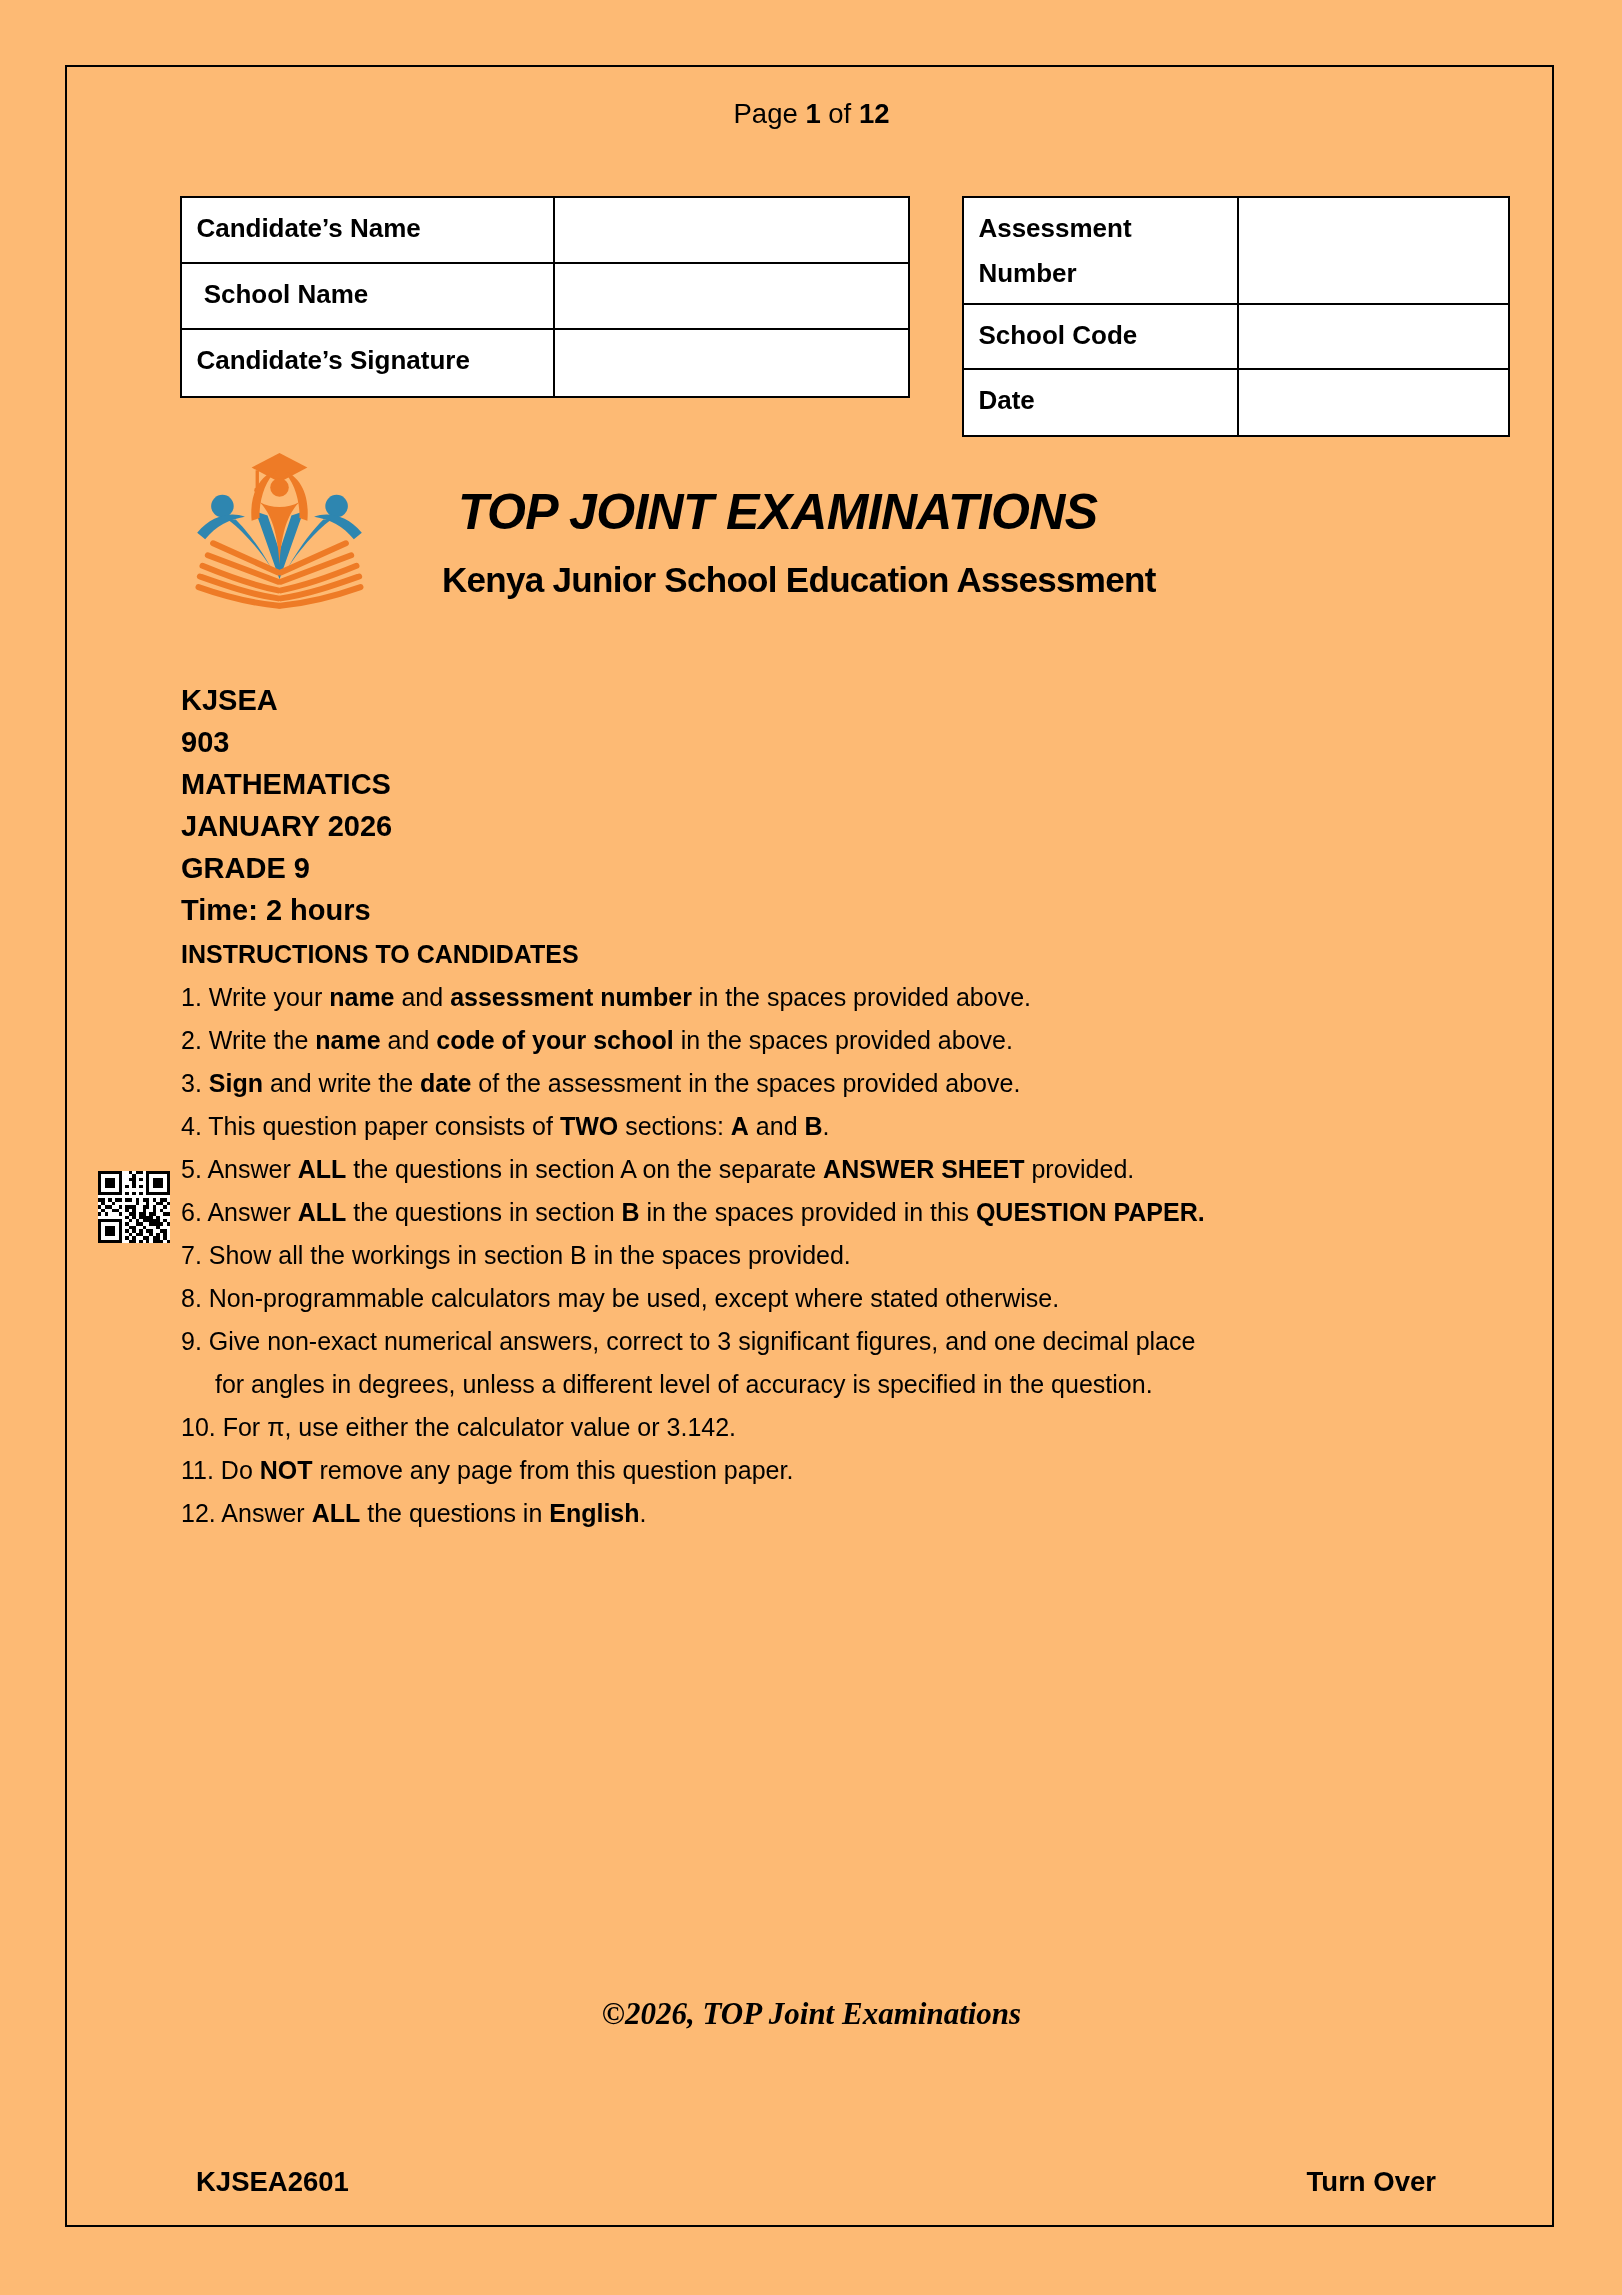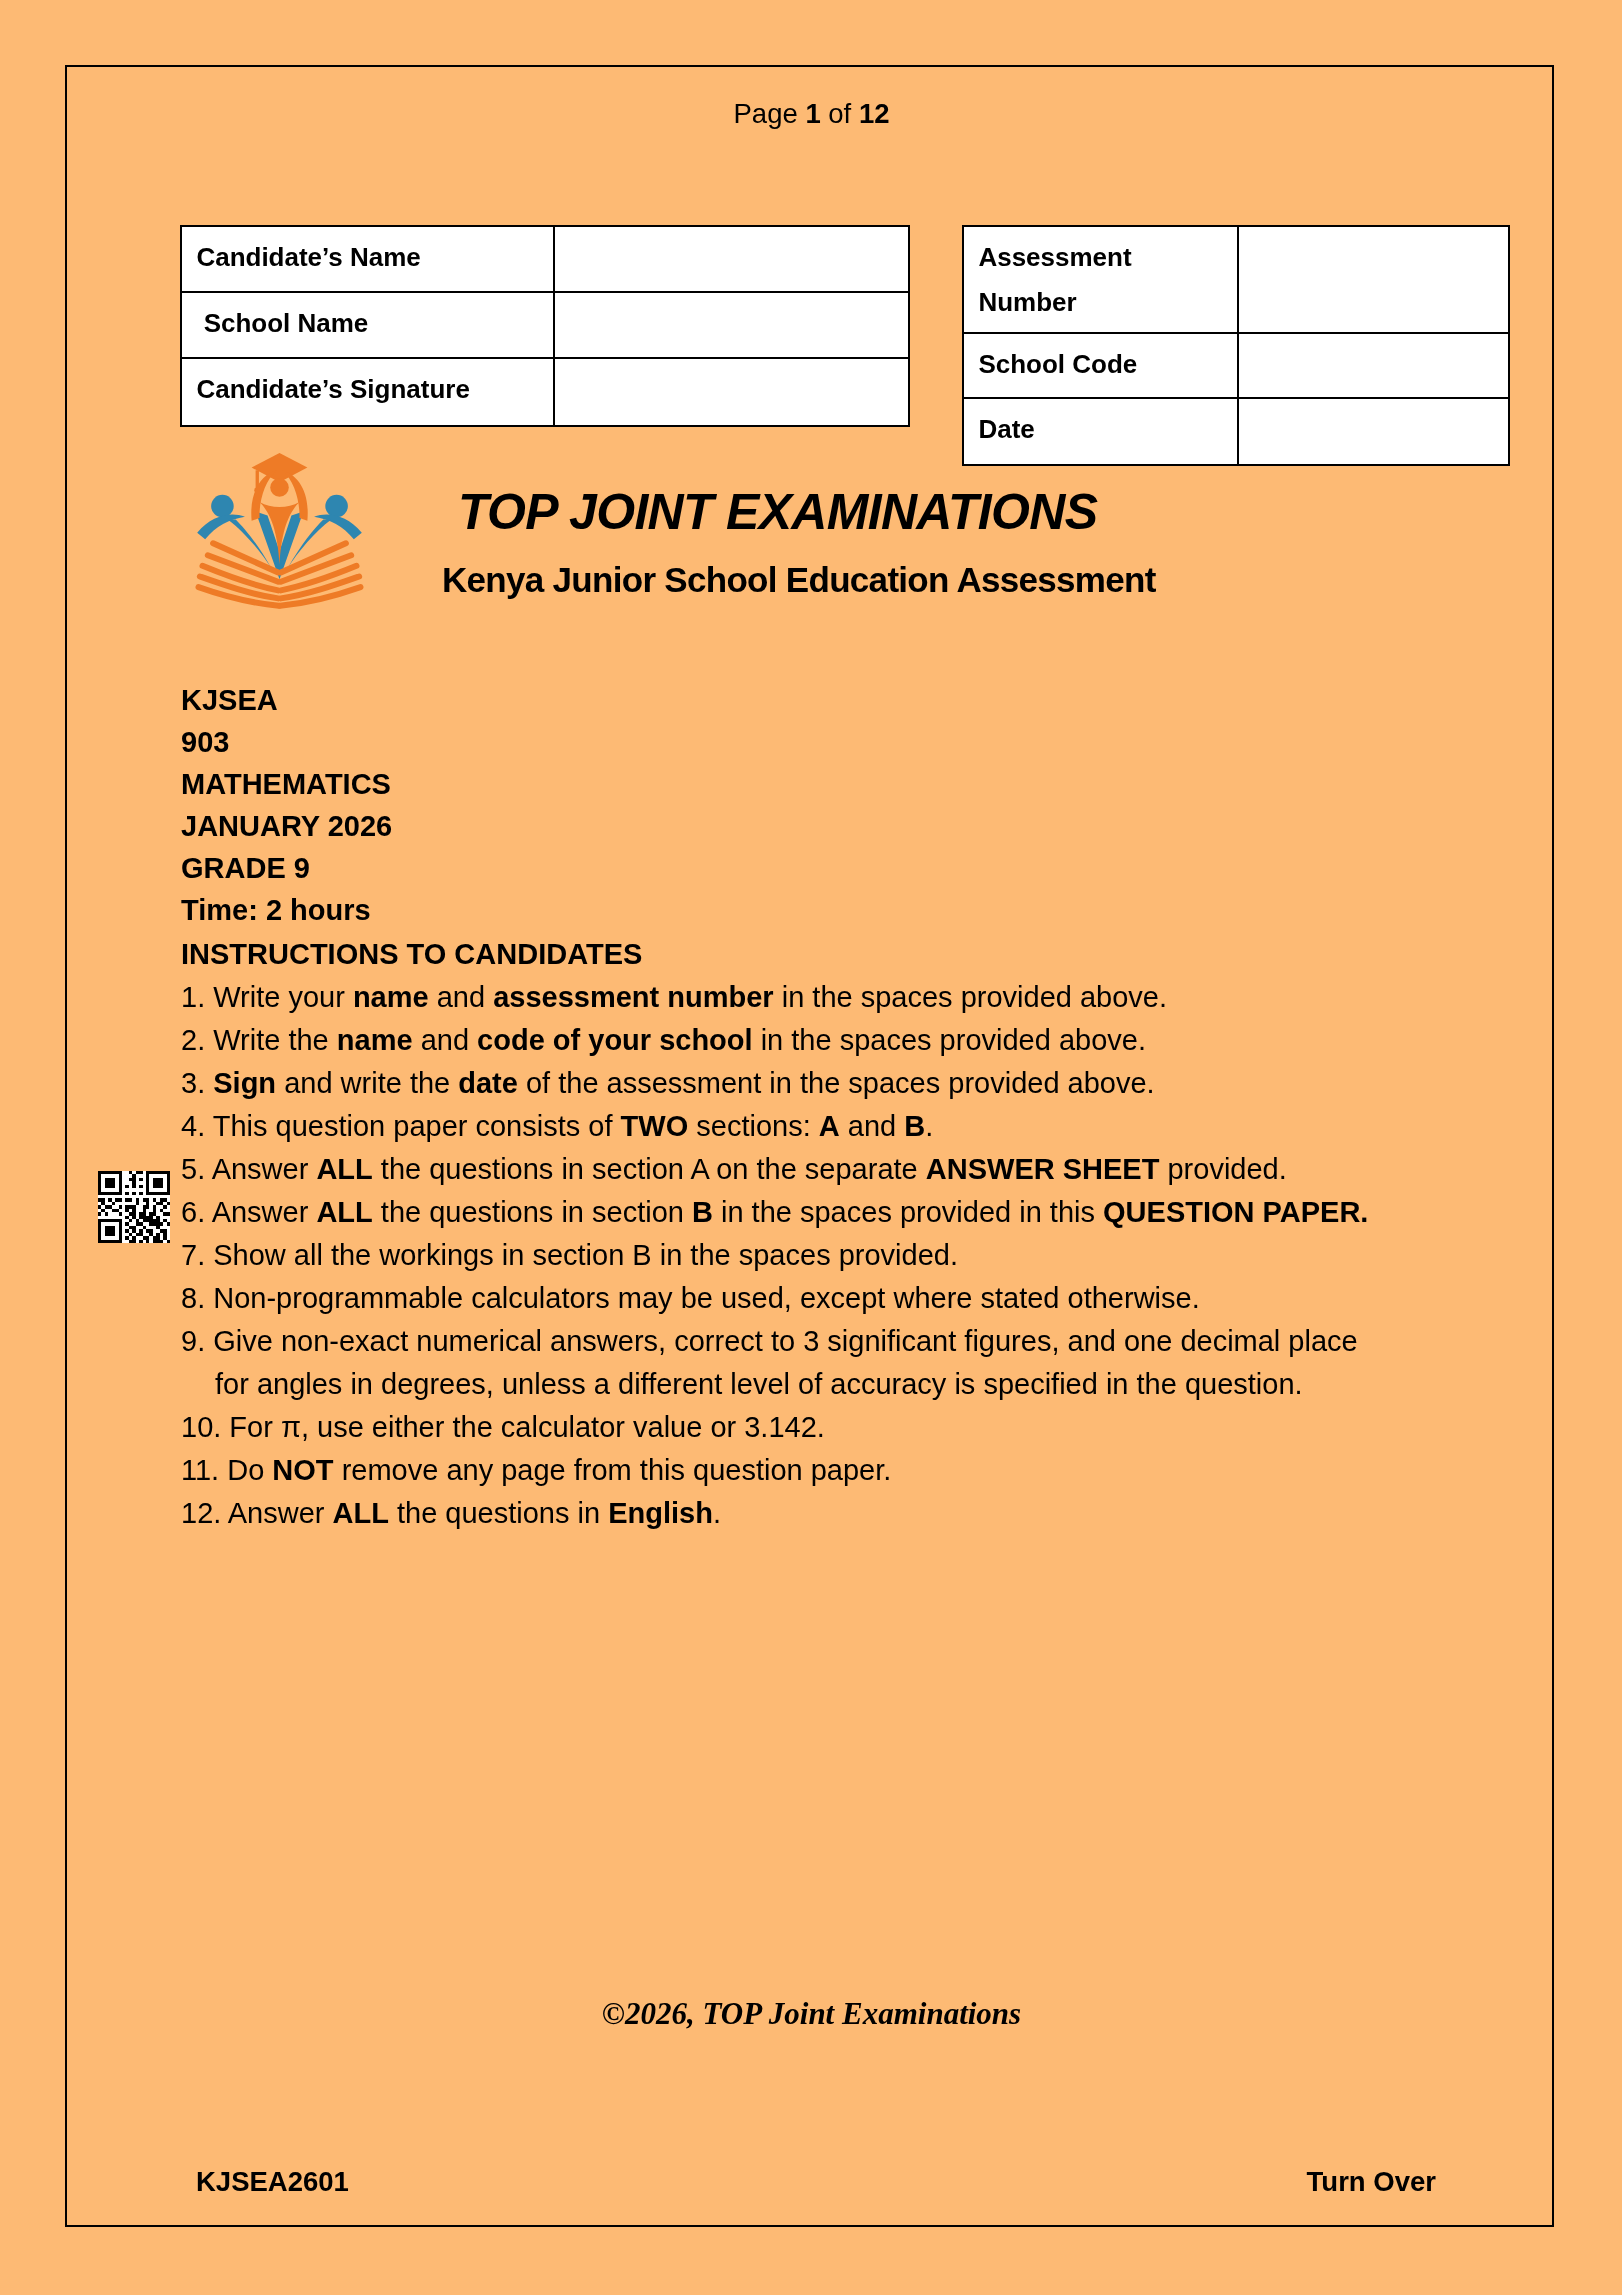--- a/index.html
+++ b/index.html
@@ -3,41 +3,41 @@
 <meta charset="utf-8">
 <style>
   html,body{margin:0;padding:0;background:#fff;}
   .page{position:relative;width:1623px;height:2295px;background:#fdba74;
         font-family:"Liberation Sans",sans-serif;color:#000;overflow:hidden;}
   .page-border{position:absolute;left:65px;top:65px;width:1489px;height:2162px;
         border:2px solid #000;box-sizing:border-box;}
   .page-num{position:absolute;left:0;top:98px;width:100%;text-align:center;font-size:27.5px;}
   b{font-weight:bold;}
 
-  .tbl{position:absolute;border:2px solid #000;box-sizing:border-box;background:#fff;margin-top:29px;}
+  .tbl{position:absolute;border:2px solid #000;box-sizing:border-box;background:#fff;}
   .candidate-tbl{left:180px;top:196px;width:730px;}
   .admin-tbl{left:962px;top:196px;width:548px;}
   .trow{display:flex;border-bottom:2px solid #000;box-sizing:border-box;}
   .trow:last-child{border-bottom:none;}
   .tlabel{border-right:2px solid #000;box-sizing:border-box;font-weight:bold;font-size:26px;
         padding:7.9px 11.8px 0 14.4px;white-space:pre-wrap;line-height:1.75;}
   .tvalue{flex:1;}
   .candidate-tbl .tlabel{width:373px;}
   .candidate-tbl .trow{height:66px;}
   .admin-tbl .tlabel{width:275px;}
   .admin-tbl .trow-tall{height:107px;}
   .admin-tbl .trow-short{height:65px;}
 
   .logo{position:absolute;left:193px;top:453px;width:173px;height:156px;}
   .org-title{position:absolute;left:458px;top:483px;font-size:50px;font-weight:bold;letter-spacing:-0.7px;font-style:italic;}
   .org-subtitle{position:absolute;left:442px;top:560px;font-size:35px;font-weight:bold;letter-spacing:-0.7px;}
 
   .exam-block{position:absolute;left:181px;top:635px;font-size:29px;font-weight:bold;line-height:42px;margin-top:44px;}
 
-  .instructions{position:absolute;left:181px;top:932px;font-size:29px;line-height:43px;}
+  .instructions{position:absolute;left:181px;top:932px;font-size:25px;line-height:43px;}
   .instr-heading{font-weight:bold;line-height:44px;}
   .instr-line{white-space:nowrap;}
   .instr-line.indent{padding-left:34px;}
 
   .qr{position:absolute;left:98px;top:1171px;width:72px;height:72px;}
 
   .copyright{position:absolute;left:0;top:1996px;width:100%;text-align:center;
         font-family:"Liberation Serif",serif;font-style:italic;font-weight:bold;font-size:31px;}
 
   .footer{position:absolute;left:196px;top:2166px;width:1240px;display:flex;

